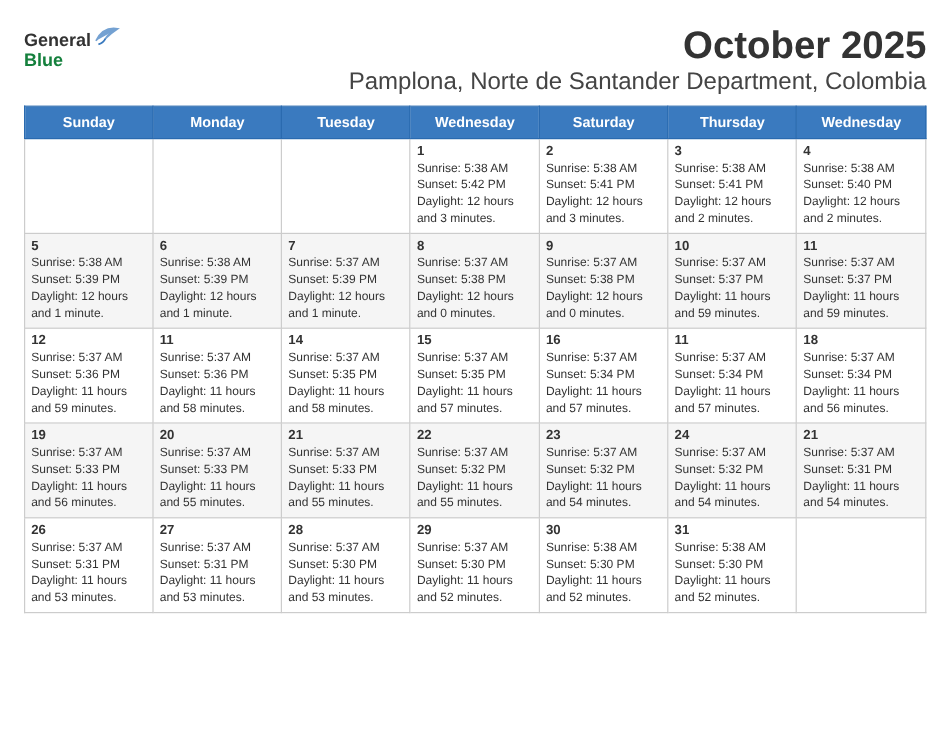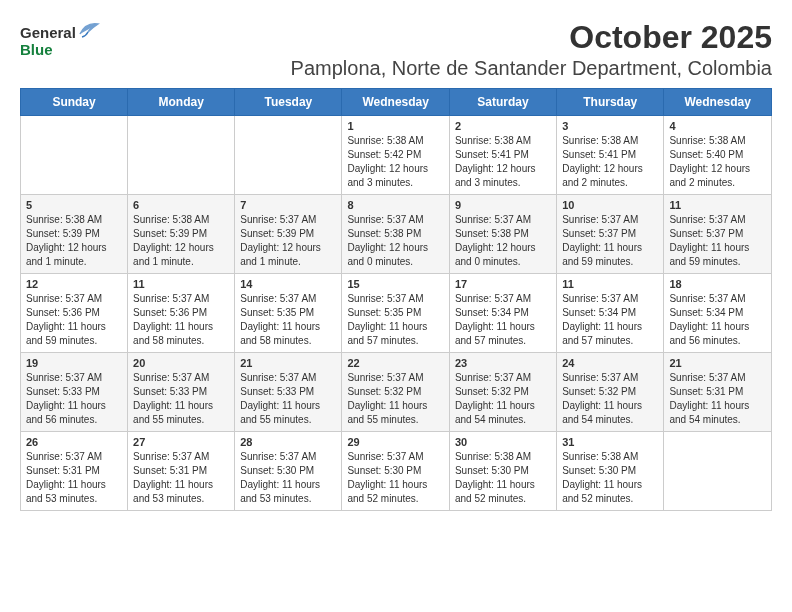--- a/index.html
+++ b/index.html
@@ -218,21 +218,21 @@
 Sunset: 5:35 PM
 Daylight: 11 hours and 58 minutes.</div>
         </td>
         <td>
           <span class="day-number">15</span>
           <div class="day-info" style="white-space: pre-line;">Sunrise: 5:37 AM
 Sunset: 5:35 PM
 Daylight: 11 hours and 57 minutes.</div>
         </td>
         <td>
-          <span class="day-number">17</span>
+          <span class="day-number">16</span>
           <div class="day-info" style="white-space: pre-line;">Sunrise: 5:37 AM
 Sunset: 5:34 PM
 Daylight: 11 hours and 57 minutes.</div>
         </td>
         <td>
           <span class="day-number">11</span>
           <div class="day-info" style="white-space: pre-line;">Sunrise: 5:37 AM
 Sunset: 5:34 PM
 Daylight: 11 hours and 57 minutes.</div>
         </td>

